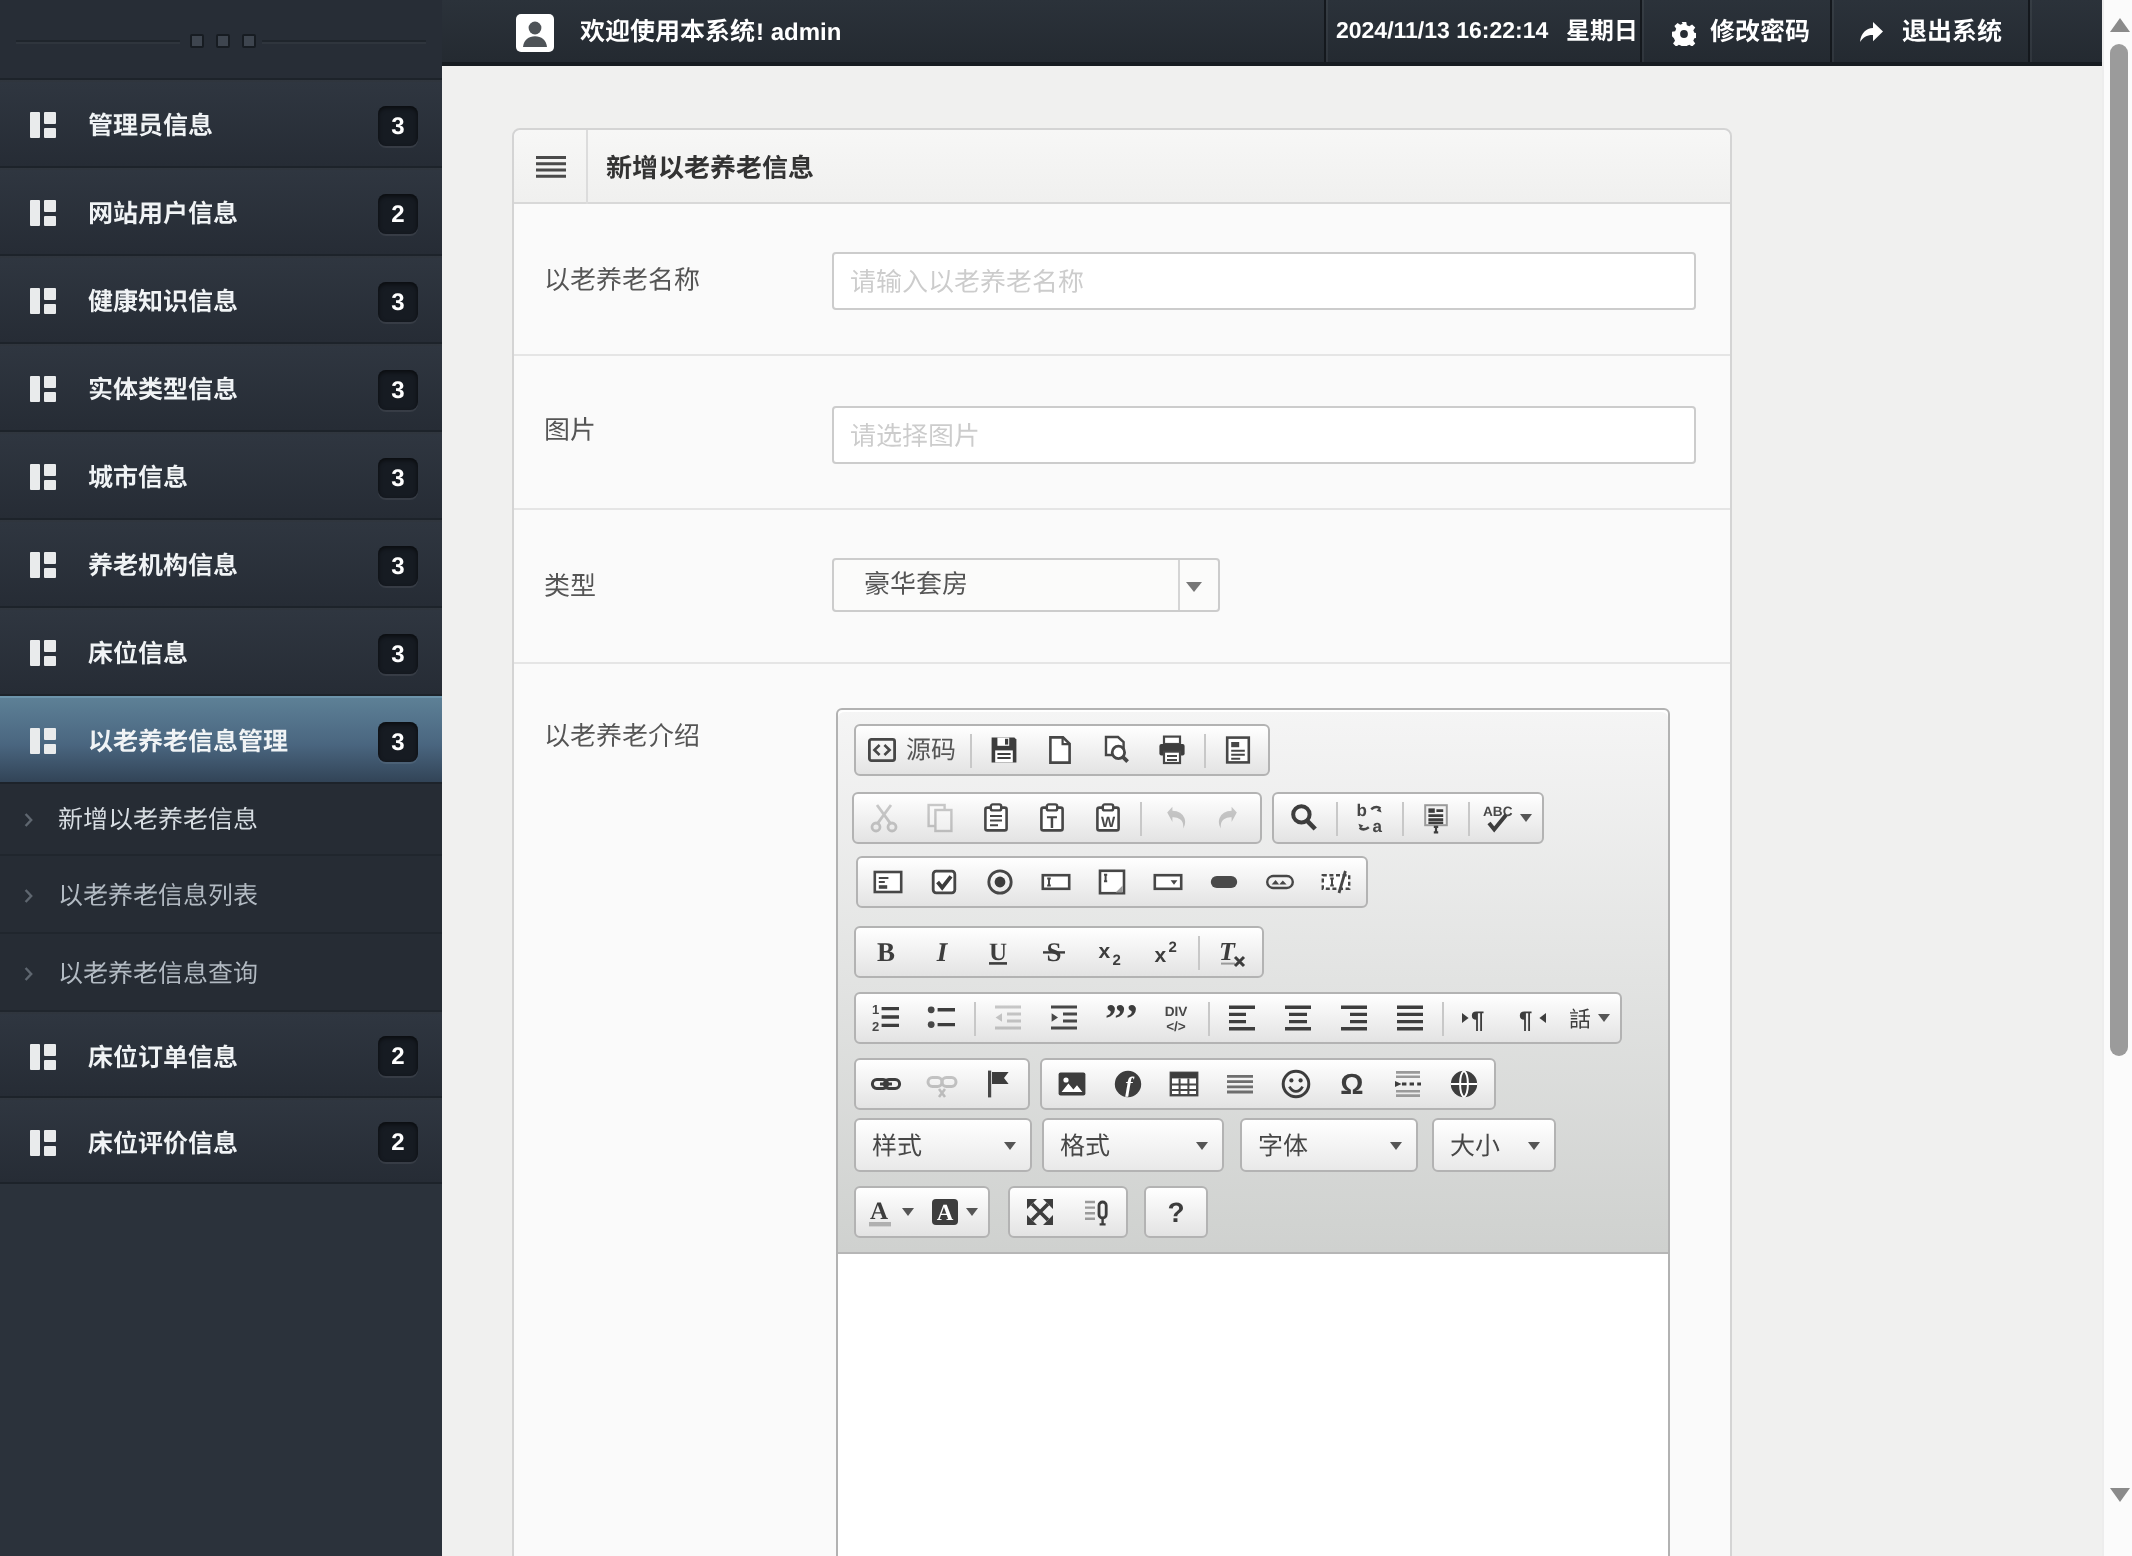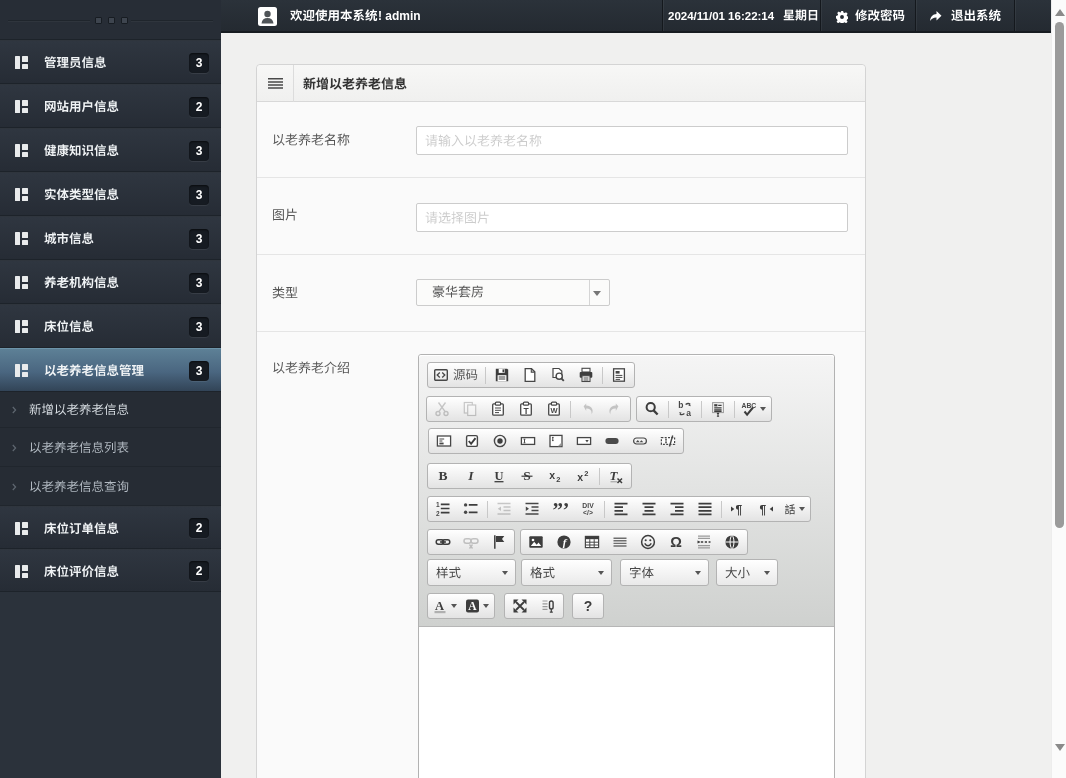--- a/index.html
+++ b/index.html
@@ -189,21 +189,21 @@
     <div class="tsep" style="left:793px"></div>
     <svg class="t" style="left:37px;top:7px" width="19" height="19" viewBox="0 0 19 19">
       <rect width="19" height="19" rx="2.5" fill="#fff"></rect>
       <circle cx="9.5" cy="7" r="3.2" fill="#4e5357"></circle>
       <path d="M3.5 16.5c.4-3.6 2.8-5.4 6-5.4s5.6 1.8 6 5.4z" fill="#4e5357"></path>
     </svg>
     <svg class="t " style="left:69px;top:8.8px;" width="88.5" height="14.5" viewBox="0 0 88.5 14.5">
       <path transform="translate(0 11.0)" d="M0.5 -6.6C1.1 -5.7 1.8 -4.7 2.5 -3.7C1.8 -2.5 1.1 -1.5 0.2 -0.9C0.5 -0.7 1 -0.1 1.2 0.2C2 -0.4 2.7 -1.3 3.3 -2.3C3.7 -1.7 4 -1.2 4.2 -0.7L5.3 -1.7C5.1 -2.3 4.6 -3 4.1 -3.8C4.8 -5.3 5.2 -7 5.5 -9L4.5 -9.3L4.3 -9.3H0.5V-8H3.9C3.7 -7 3.5 -6.1 3.1 -5.2C2.6 -6 2 -6.7 1.5 -7.4ZM6.5 -10.6C6.3 -8.7 5.9 -6.9 5.1 -5.8C5.4 -5.7 6 -5.2 6.2 -5C6.7 -5.7 7.1 -6.5 7.4 -7.5H10.3C10.2 -6.9 10 -6.2 9.8 -5.8L11 -5.4C11.4 -6.2 11.8 -7.5 12 -8.6L11 -8.9L10.8 -8.9H7.7C7.8 -9.4 7.9 -9.9 7.9 -10.4ZM7.6 -6.9V-6C7.6 -4.3 7.4 -1.7 4.4 0.1C4.7 0.3 5.2 0.8 5.5 1.1C7.1 0.1 8 -1.2 8.5 -2.4C9.1 -0.8 9.9 0.4 11.3 1.1C11.5 0.7 12 0.1 12.3 -0.2C10.4 -1 9.5 -2.9 9 -5.2L9.1 -6V-6.9Z M13.2 -9.1C13.9 -8.6 14.9 -7.9 15.3 -7.4L16.3 -8.3C15.8 -8.9 14.8 -9.6 14.1 -10ZM15.9 -6.3H13V-5H14.4V-1.4C13.9 -1.2 13.4 -0.7 12.8 -0.2L13.8 1.1C14.4 0.4 15 -0.4 15.3 -0.4C15.6 -0.4 16 -0 16.5 0.3C17.4 0.8 18.4 0.9 19.9 0.9C21.3 0.9 23.3 0.9 24.2 0.8C24.2 0.4 24.5 -0.3 24.6 -0.7C23.3 -0.6 21.3 -0.4 20 -0.4C18.6 -0.4 17.5 -0.5 16.7 -1C16.4 -1.2 16.1 -1.4 15.9 -1.5ZM16.8 -1.9C17.1 -2.1 17.6 -2.3 20 -3C19.9 -3.3 19.9 -3.9 19.9 -4.3L18.3 -3.9V-8.6C18.9 -8.8 19.6 -9.1 20.1 -9.4V-0.8H21.5V-8.6H22.8V-3.5C22.8 -3.4 22.8 -3.3 22.6 -3.3C22.5 -3.3 22.1 -3.3 21.6 -3.3C21.8 -3 22 -2.4 22.1 -2.1C22.8 -2.1 23.3 -2.1 23.7 -2.3C24.1 -2.5 24.2 -2.9 24.2 -3.5V-9.9H20.1V-9.6L19.2 -10.6C18.7 -10.2 17.7 -9.7 16.9 -9.4V-4.2C16.9 -3.6 16.4 -3.2 16.1 -3C16.4 -2.7 16.7 -2.2 16.8 -1.9Z M28.2 -10.7C27.5 -8.9 26.4 -7.1 25.2 -6C25.4 -5.6 25.8 -4.8 25.9 -4.4C26.3 -4.8 26.6 -5.2 27 -5.6V1.2H28.4V-7.8C28.7 -8.2 28.9 -8.7 29.1 -9.2V-8H32.3V-7.2H29.4V-3.5H32.2C32.1 -3 32 -2.5 31.8 -2.1C31.3 -2.4 30.9 -2.9 30.6 -3.3L29.4 -3C29.8 -2.2 30.3 -1.6 30.9 -1.1C30.4 -0.7 29.6 -0.4 28.6 -0.1C28.9 0.2 29.4 0.8 29.6 1.1C30.7 0.8 31.5 0.3 32.1 -0.2C33.3 0.4 34.7 0.9 36.4 1.1C36.6 0.7 37 0.1 37.3 -0.2C35.6 -0.4 34.2 -0.7 33 -1.3C33.4 -2 33.6 -2.7 33.7 -3.5H36.8V-7.2H33.8V-8H37.1V-9.4H33.8V-10.5H32.3V-9.4H29.2L29.6 -10.2ZM30.8 -5.9H32.3V-4.9V-4.7H30.8ZM33.8 -5.9H35.4V-4.7H33.8V-4.8Z M39.3 -9.8V-5.3C39.3 -3.5 39.2 -1.3 37.8 0.2C38.1 0.4 38.7 0.9 39 1.2C39.9 0.2 40.3 -1.2 40.5 -2.5H43.1V1H44.6V-2.5H47.3V-0.7C47.3 -0.4 47.2 -0.4 47 -0.4C46.7 -0.4 45.9 -0.4 45.2 -0.4C45.4 0 45.6 0.7 45.7 1.1C46.8 1.1 47.6 1 48.1 0.8C48.6 0.6 48.8 0.2 48.8 -0.7V-9.8ZM40.8 -8.3H43.1V-6.9H40.8ZM47.3 -8.3V-6.9H44.6V-8.3ZM40.8 -5.5H43.1V-4H40.7C40.7 -4.4 40.8 -4.9 40.8 -5.3ZM47.3 -5.5V-4H44.6V-5.5Z M55.5 -6.7V-2.5H53.1C54 -3.7 54.8 -5.1 55.4 -6.7ZM57 -6.7H57.1C57.6 -5.1 58.4 -3.7 59.3 -2.5H57ZM55.5 -10.6V-8.2H50.7V-6.7H53.8C53 -4.8 51.8 -3 50.3 -2C50.6 -1.7 51.1 -1.1 51.4 -0.8C51.9 -1.1 52.4 -1.6 52.8 -2.1V-1H55.5V1.1H57V-1H59.6V-2.1C60 -1.6 60.5 -1.2 61 -0.8C61.2 -1.2 61.8 -1.8 62.1 -2.1C60.7 -3.1 59.4 -4.8 58.6 -6.7H61.8V-8.2H57V-10.6Z M65.5 -2.7C64.9 -1.9 63.9 -1.1 63 -0.5C63.4 -0.3 64 0.2 64.3 0.5C65.2 -0.2 66.3 -1.2 67 -2.2ZM70.2 -2C71.2 -1.2 72.4 -0.2 73 0.5L74.3 -0.4C73.7 -1.1 72.4 -2.1 71.5 -2.8ZM70.5 -5.5C70.8 -5.3 71 -5 71.2 -4.8L67.5 -4.5C69.1 -5.3 70.7 -6.3 72.2 -7.5L71.1 -8.5C70.5 -8 69.9 -7.5 69.3 -7.1L66.8 -7C67.6 -7.5 68.3 -8.1 68.9 -8.7C70.6 -8.9 72.1 -9.1 73.4 -9.4L72.3 -10.7C70.2 -10.2 66.7 -9.8 63.6 -9.7C63.8 -9.4 64 -8.8 64 -8.4C64.9 -8.4 65.9 -8.5 66.8 -8.6C66.2 -8 65.5 -7.5 65.3 -7.3C64.9 -7.1 64.6 -6.9 64.3 -6.8C64.5 -6.5 64.7 -5.8 64.8 -5.6C65 -5.7 65.5 -5.7 67.4 -5.9C66.6 -5.4 65.9 -5 65.5 -4.9C64.8 -4.5 64.3 -4.2 63.8 -4.2C63.9 -3.8 64.1 -3.1 64.2 -2.8C64.6 -3 65.2 -3.1 68 -3.3V-0.6C68 -0.4 68 -0.4 67.8 -0.4C67.6 -0.4 66.8 -0.4 66.2 -0.4C66.4 0 66.6 0.6 66.7 1.1C67.6 1.1 68.3 1.1 68.9 0.8C69.4 0.6 69.6 0.2 69.6 -0.5V-3.4L72.2 -3.7C72.5 -3.2 72.8 -2.9 72.9 -2.5L74.1 -3.2C73.6 -4 72.6 -5.2 71.7 -6.1Z M83.5 -4.3V-0.8C83.5 0.5 83.8 0.9 84.9 0.9C85.1 0.9 85.5 0.9 85.8 0.9C86.7 0.9 87 0.4 87.2 -1.6C86.8 -1.7 86.2 -2 85.9 -2.2C85.9 -0.6 85.8 -0.4 85.6 -0.4C85.5 -0.4 85.3 -0.4 85.2 -0.4C85 -0.4 85 -0.4 85 -0.8V-4.3ZM81.2 -4.3C81.1 -2.2 80.9 -0.9 79 -0.1C79.3 0.2 79.7 0.8 79.9 1.2C82.2 0.1 82.5 -1.7 82.6 -4.3ZM75.4 -0.9 75.8 0.6C77 0.2 78.5 -0.4 79.9 -1L79.7 -2.3C78.1 -1.7 76.5 -1.2 75.4 -0.9ZM82.2 -10.3C82.4 -9.9 82.6 -9.4 82.8 -9H80V-7.7H81.9C81.4 -7 80.8 -6.2 80.6 -6C80.3 -5.7 79.9 -5.6 79.7 -5.5C79.8 -5.2 80 -4.5 80.1 -4.1C80.5 -4.3 81.1 -4.4 85.4 -4.8C85.6 -4.5 85.7 -4.2 85.8 -3.9L87.1 -4.6C86.8 -5.4 86 -6.6 85.3 -7.4L84.1 -6.9C84.3 -6.6 84.5 -6.3 84.7 -6L82.3 -5.8C82.7 -6.3 83.2 -7 83.7 -7.7H87V-9H83.5L84.3 -9.2C84.2 -9.6 83.9 -10.2 83.7 -10.7ZM75.8 -5.2C76 -5.3 76.2 -5.3 77.2 -5.5C76.8 -4.9 76.5 -4.5 76.3 -4.3C76 -3.9 75.7 -3.6 75.3 -3.5C75.5 -3.1 75.8 -2.4 75.8 -2.1C76.2 -2.3 76.7 -2.5 79.7 -3.2C79.6 -3.5 79.6 -4.1 79.7 -4.5L77.9 -4.2C78.7 -5.1 79.5 -6.2 80.1 -7.3L78.8 -8.1C78.6 -7.7 78.3 -7.2 78.1 -6.8L77.2 -6.8C77.9 -7.7 78.5 -8.9 79 -10L77.5 -10.7C77 -9.3 76.2 -7.8 76 -7.4C75.7 -7 75.5 -6.7 75.2 -6.7C75.4 -6.2 75.7 -5.5 75.8 -5.2Z" fill="#fff"></path>
     </svg>
     <div class="row" style="left:157px;top:0;height:31px;color:#fff;font-weight:bold;font-size:12px">! admin</div>
-    <div class="row" style="left:447px;top:0;height:31px;color:#fff;font-weight:bold;font-size:11.5px">2024/11/01 16:22:14</div>
+    <div class="row" style="left:447px;top:0;height:31px;color:#fff;font-weight:bold;font-size:11.5px">2024/11/13 16:22:14</div>
     <svg class="t " style="left:562px;top:8.5px;" width="37.0" height="13.9" viewBox="0 0 37.0 13.9">
       <path transform="translate(0 10.56)" d="M3.3 -7H8.6V-6.4H3.3ZM3.3 -8.7H8.6V-8.1H3.3ZM1.9 -9.8V-5.3H2.4C2 -4.4 1.2 -3.4 0.4 -2.8C0.8 -2.6 1.4 -2.2 1.6 -1.9C2 -2.3 2.4 -2.7 2.7 -3.1H5.3V-2.4H2.2V-1.3H5.3V-0.5H0.7V0.8H11.3V-0.5H6.8V-1.3H10V-2.4H6.8V-3.1H10.6V-4.3H6.8V-5.1H5.3V-4.3H3.6C3.7 -4.6 3.8 -4.8 3.9 -5L2.9 -5.3H10.1V-9.8Z M13.8 -1.7C13.5 -1 12.9 -0.2 12.3 0.3C12.6 0.4 13.2 0.9 13.4 1.1C14.1 0.5 14.8 -0.4 15.2 -1.3ZM21.9 -8.4V-6.9H20.1V-8.4ZM15.6 -1.2C16.1 -0.6 16.7 0.2 16.9 0.7L17.9 0.1L17.8 0.3C18.1 0.4 18.7 0.9 18.9 1.1C19.6 0 19.9 -1.5 20 -2.9H21.9V-0.5C21.9 -0.3 21.8 -0.3 21.6 -0.3C21.4 -0.3 20.9 -0.3 20.4 -0.3C20.5 0 20.7 0.7 20.8 1.1C21.7 1.1 22.3 1 22.7 0.8C23.1 0.6 23.2 0.2 23.2 -0.5V-9.7H18.8V-5.2C18.8 -3.7 18.7 -1.6 18 -0.1C17.7 -0.6 17.2 -1.3 16.7 -1.8ZM21.9 -5.7V-4.2H20.1L20.1 -5.2V-5.7ZM16.2 -10.1V-8.8H14.7V-10.1H13.4V-8.8H12.5V-7.5H13.4V-3H12.4V-1.8H18.3V-3H17.6V-7.5H18.4V-8.8H17.6V-10.1ZM14.7 -7.5H16.2V-6.8H14.7ZM14.7 -5.7H16.2V-5H14.7ZM14.7 -3.9H16.2V-3H14.7Z M27.3 -4H32.7V-1.3H27.3ZM27.3 -5.4V-8H32.7V-5.4ZM25.8 -9.5V0.9H27.3V0.1H32.7V0.9H34.2V-9.5Z" fill="#fff"></path>
     </svg>
     <svg class="t" style="left:615px;top:11px" width="12" height="12" viewBox="0 0 16 16">
       <path fill="#fff" d="M6.5 0h3l.4 2.1 1.6.7L13.4 1.6 15.5 3.7 14.2 5.5l.7 1.6 2.1.4v3l-2.1.4-.7 1.6 1.3 1.8-2.1 2.1-1.8-1.3-1.6.7-.4 2.1h-3l-.4-2.1-1.6-.7-1.8 1.3-2.1-2.1 1.3-1.8-.7-1.6L0 9.5v-3l2.1-.4.7-1.6L1.6 2.7 3.7.6 5.5 1.9l1.6-.7z"></path>
       <circle cx="8" cy="8" r="2.6" fill="#262c33"></circle>
     </svg>
     <svg class="t " style="left:634px;top:8.8px;" width="51.0" height="14.5" viewBox="0 0 51.0 14.5">
       <path transform="translate(0 11.0)" d="M8.7 -4.9C8 -4.3 6.8 -3.8 5.8 -3.5C6 -3.3 6.4 -2.9 6.6 -2.6C7.7 -3 9 -3.6 9.7 -4.4ZM9.9 -3.6C9 -2.8 7.4 -2.2 5.8 -1.9C6.1 -1.6 6.4 -1.2 6.6 -0.9C8.3 -1.4 10 -2.1 11 -3.2ZM10.8 -2.2C9.7 -1.1 7.5 -0.4 5.2 -0.1C5.5 0.2 5.8 0.8 6 1.1C8.5 0.6 10.8 -0.2 12.1 -1.7ZM3.8 -7.1V-1H5V-5C5.2 -4.7 5.4 -4.4 5.4 -4.2C6.6 -4.5 7.7 -4.9 8.6 -5.5C9.4 -5 10.4 -4.5 11.5 -4.3C11.6 -4.6 12 -5.2 12.3 -5.5C11.3 -5.6 10.5 -5.9 9.8 -6.3C10.6 -7 11.3 -7.9 11.7 -9L10.9 -9.4L10.6 -9.3H7.9C8 -9.7 8.2 -10 8.3 -10.3L6.9 -10.6C6.5 -9.3 5.7 -8.1 4.7 -7.4C5 -7.2 5.6 -6.8 5.8 -6.5C6.1 -6.7 6.3 -7 6.6 -7.3C6.8 -7 7.2 -6.6 7.5 -6.3C6.8 -5.9 5.9 -5.6 5 -5.4V-7.1ZM7.4 -8.2H9.8C9.5 -7.7 9.1 -7.3 8.6 -7C8.1 -7.3 7.7 -7.7 7.4 -8.2ZM2.7 -10.6C2.1 -8.8 1.2 -6.9 0.2 -5.7C0.4 -5.3 0.8 -4.5 0.9 -4.1C1.2 -4.4 1.4 -4.7 1.6 -5.1V1.1H3.1V-7.7C3.4 -8.5 3.8 -9.3 4 -10.2Z M20.4 -7H22.4C22.2 -5.7 21.9 -4.6 21.4 -3.6C21 -4.6 20.6 -5.8 20.4 -7ZM13.3 -9.8V-8.4H16.5V-6.3H13.4V-1.6C13.4 -1.1 13.2 -0.9 13 -0.8C13.2 -0.4 13.5 0.3 13.5 0.8C13.9 0.5 14.5 0.2 18.1 -1.2C18.1 -1.5 18 -2.1 18 -2.6L15 -1.6V-4.8H18V-5C18.3 -4.7 18.6 -4.3 18.8 -4C19 -4.3 19.2 -4.7 19.4 -5C19.7 -4 20.1 -3 20.5 -2.2C19.9 -1.4 19 -0.7 17.8 -0.2C18.1 0.1 18.6 0.8 18.7 1.2C19.8 0.6 20.7 -0 21.4 -0.9C22.1 -0.1 22.8 0.6 23.8 1C24 0.7 24.4 0.1 24.8 -0.2C23.8 -0.7 23 -1.3 22.4 -2.1C23.1 -3.5 23.6 -5.1 23.9 -7H24.5V-8.4H20.8C21 -9 21.2 -9.7 21.3 -10.4L19.8 -10.6C19.5 -8.7 18.9 -6.8 18 -5.5V-9.8Z M27.1 -7C26.7 -6.3 26.1 -5.4 25.5 -4.9L26.7 -4.2C27.4 -4.8 27.9 -5.7 28.3 -6.5ZM34 -6.2C34.7 -5.5 35.6 -4.5 36 -3.9L37.1 -4.7C36.7 -5.4 35.8 -6.3 35 -6.9ZM33.4 -8.1C32.5 -7 31.3 -6.2 29.9 -5.4V-7.1H28.6V-5V-4.8C27.6 -4.4 26.5 -4 25.4 -3.8C25.6 -3.5 26 -2.9 26.2 -2.6C27.2 -2.9 28.2 -3.2 29.2 -3.6C29.5 -3.5 29.9 -3.4 30.6 -3.4C31 -3.4 32.6 -3.4 33 -3.4C34.2 -3.4 34.6 -3.8 34.8 -5.3C34.4 -5.4 33.9 -5.5 33.6 -5.7C33.5 -4.7 33.4 -4.6 32.9 -4.6H31.1C32.4 -5.4 33.7 -6.3 34.6 -7.5ZM30.2 -10.6C30.3 -10.3 30.4 -10 30.5 -9.7H25.9V-7.1H27.3V-8.4H29.8L29.2 -7.6C29.9 -7.4 30.9 -6.8 31.3 -6.4L32.1 -7.4C31.7 -7.7 30.9 -8.1 30.3 -8.4H35.1V-7.1H36.6V-9.7H32.1C32 -10 31.8 -10.5 31.7 -10.8ZM26.9 -2.5V0.6H34.2V1.1H35.7V-2.7H34.2V-0.8H32V-3.1H30.5V-0.8H28.4V-2.5Z M42.7 -2.7V-1.4H47.2V-2.7ZM43.6 -8.2C43.5 -6.8 43.3 -5 43.1 -3.9H43.5L47.9 -3.9C47.7 -1.6 47.4 -0.7 47.1 -0.4C47 -0.2 46.9 -0.2 46.7 -0.2C46.5 -0.2 46 -0.2 45.5 -0.3C45.7 0.1 45.8 0.7 45.9 1.1C46.5 1.1 47 1.1 47.4 1C47.8 1 48.1 0.9 48.4 0.5C48.8 0.1 49.1 -1.3 49.3 -4.6C49.4 -4.8 49.4 -5.2 49.4 -5.2H48C48.2 -6.8 48.4 -8.5 48.5 -9.9L47.4 -10L47.2 -10H43V-8.6H46.9C46.8 -7.6 46.7 -6.3 46.6 -5.2H44.7C44.8 -6.1 44.9 -7.2 45 -8.1ZM38 -10.1V-8.7H39.4C39.1 -7.1 38.5 -5.5 37.8 -4.5C38 -4 38.2 -3.1 38.3 -2.7C38.5 -2.9 38.6 -3.2 38.8 -3.4V0.5H40.1V-0.4H42.3V-6.2H40.1C40.4 -7 40.6 -7.9 40.8 -8.7H42.5V-10.1ZM40.1 -4.9H41V-1.7H40.1Z" fill="#fff"></path>
     </svg>

